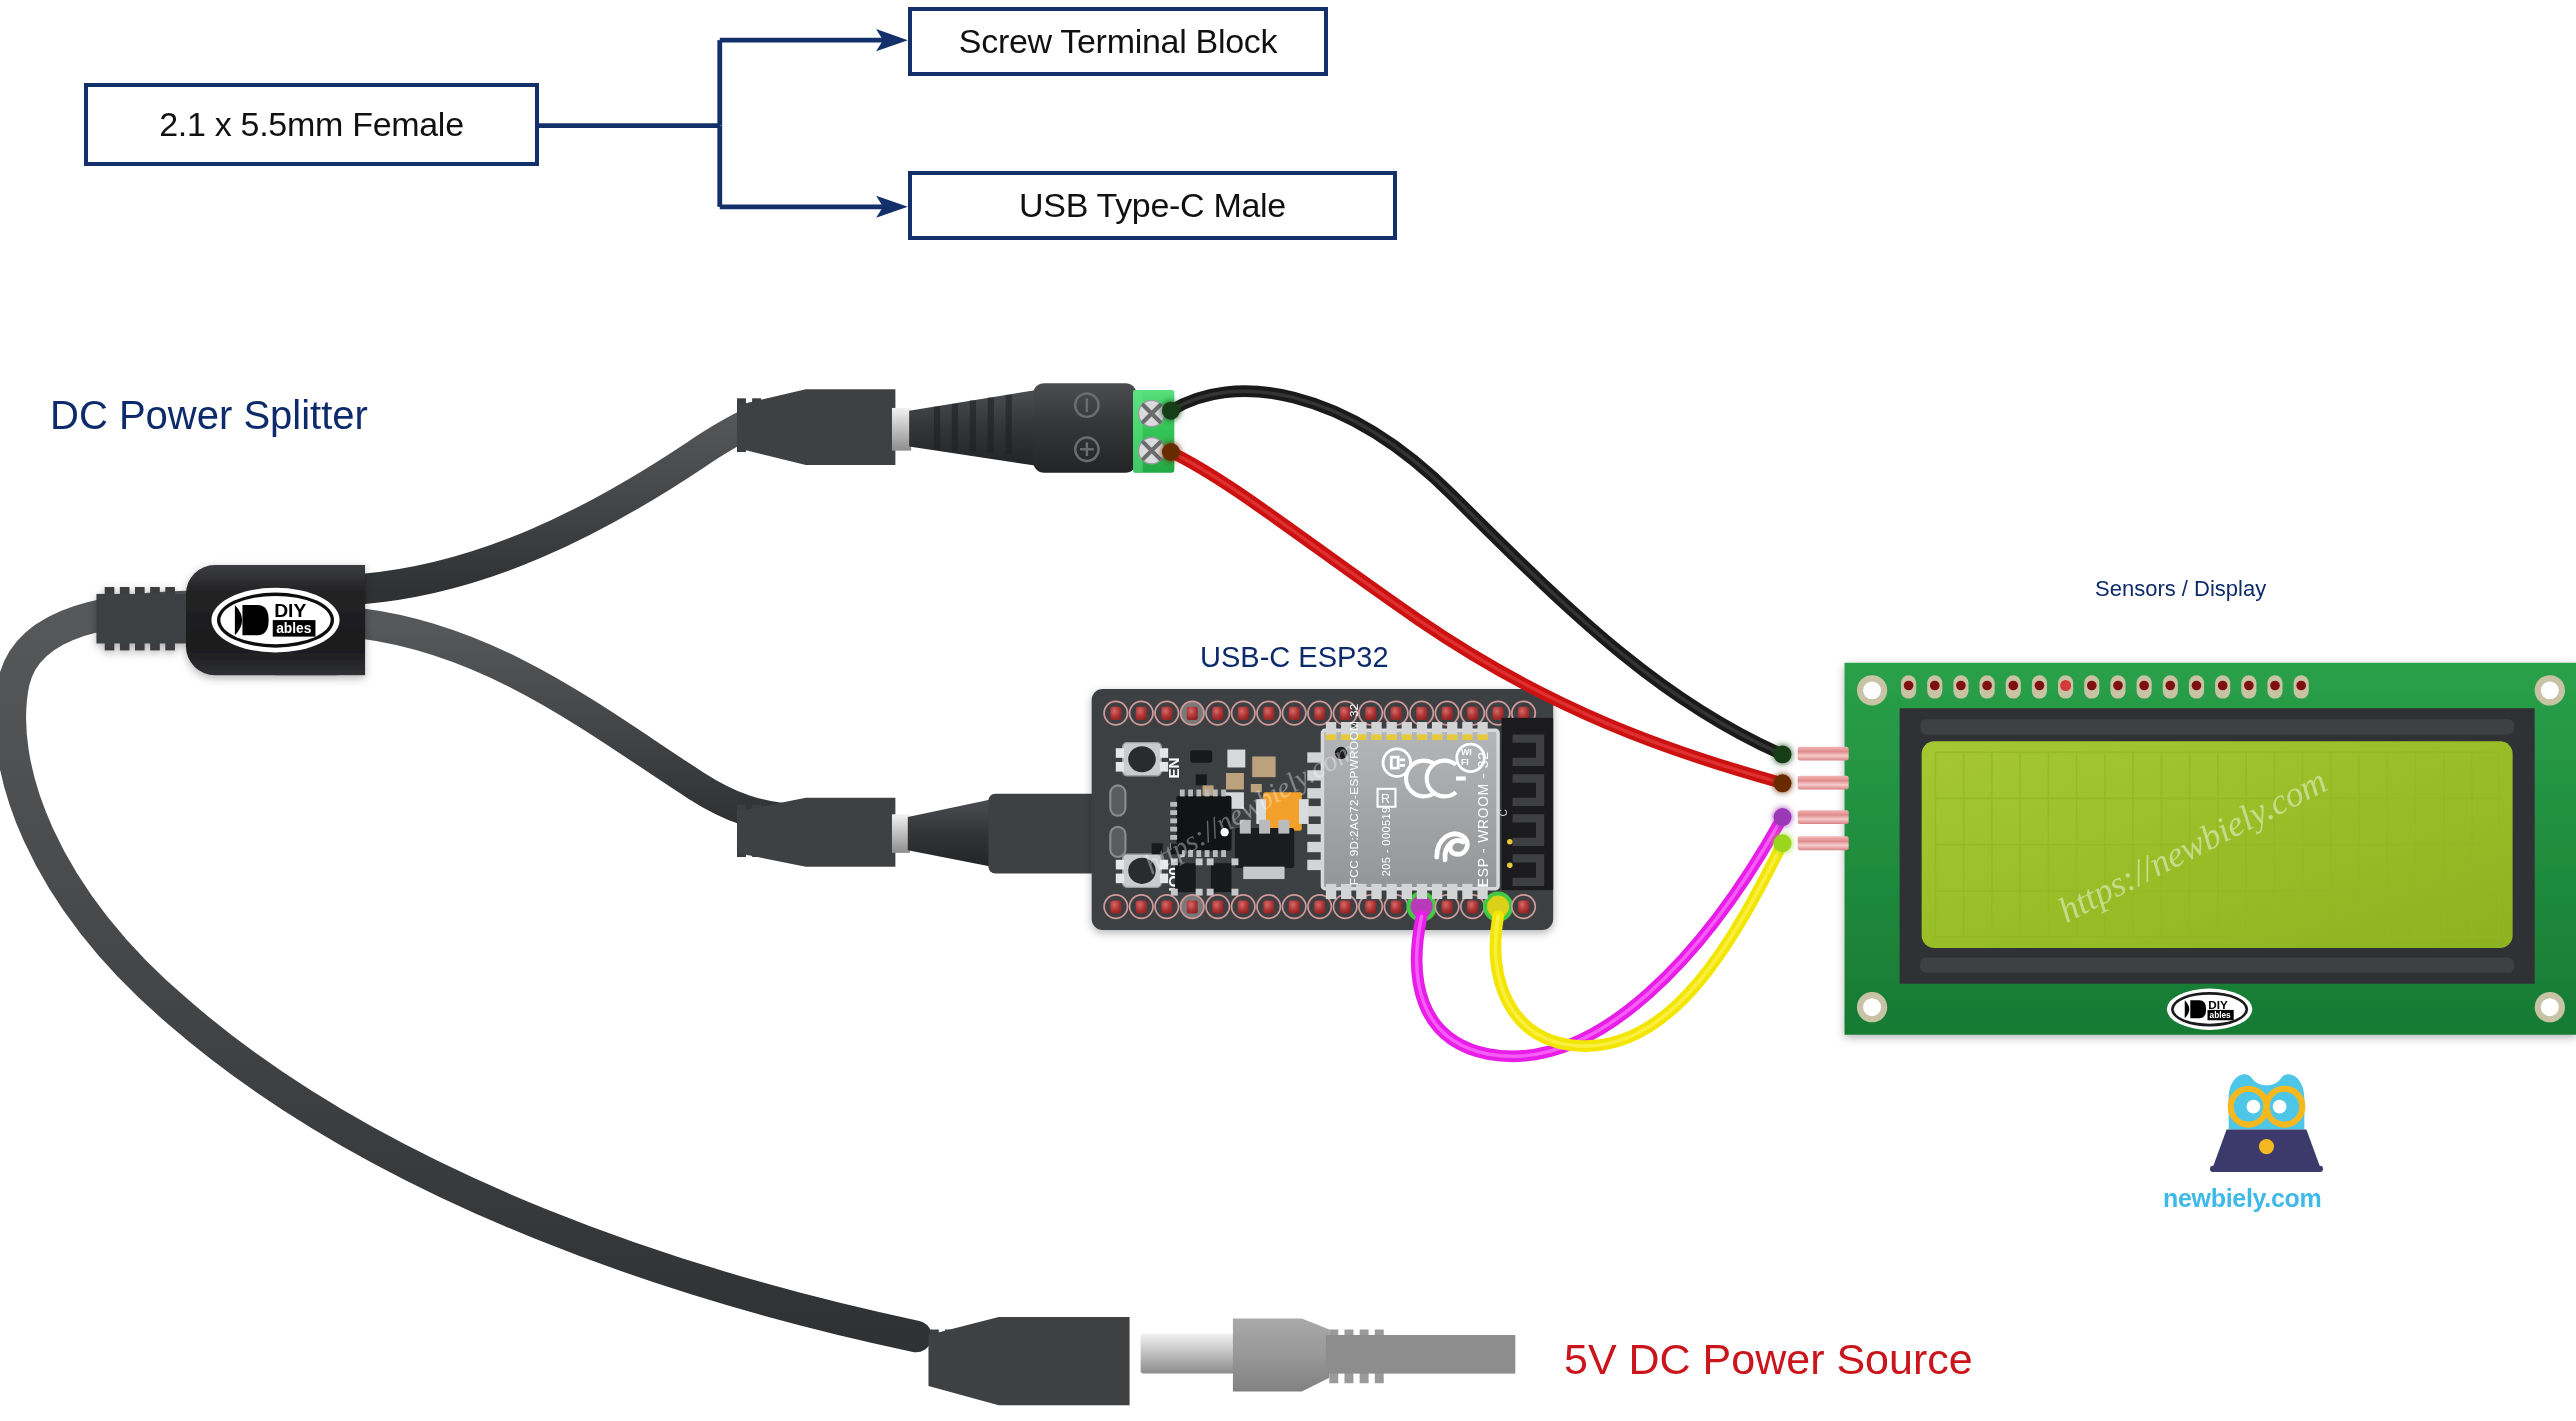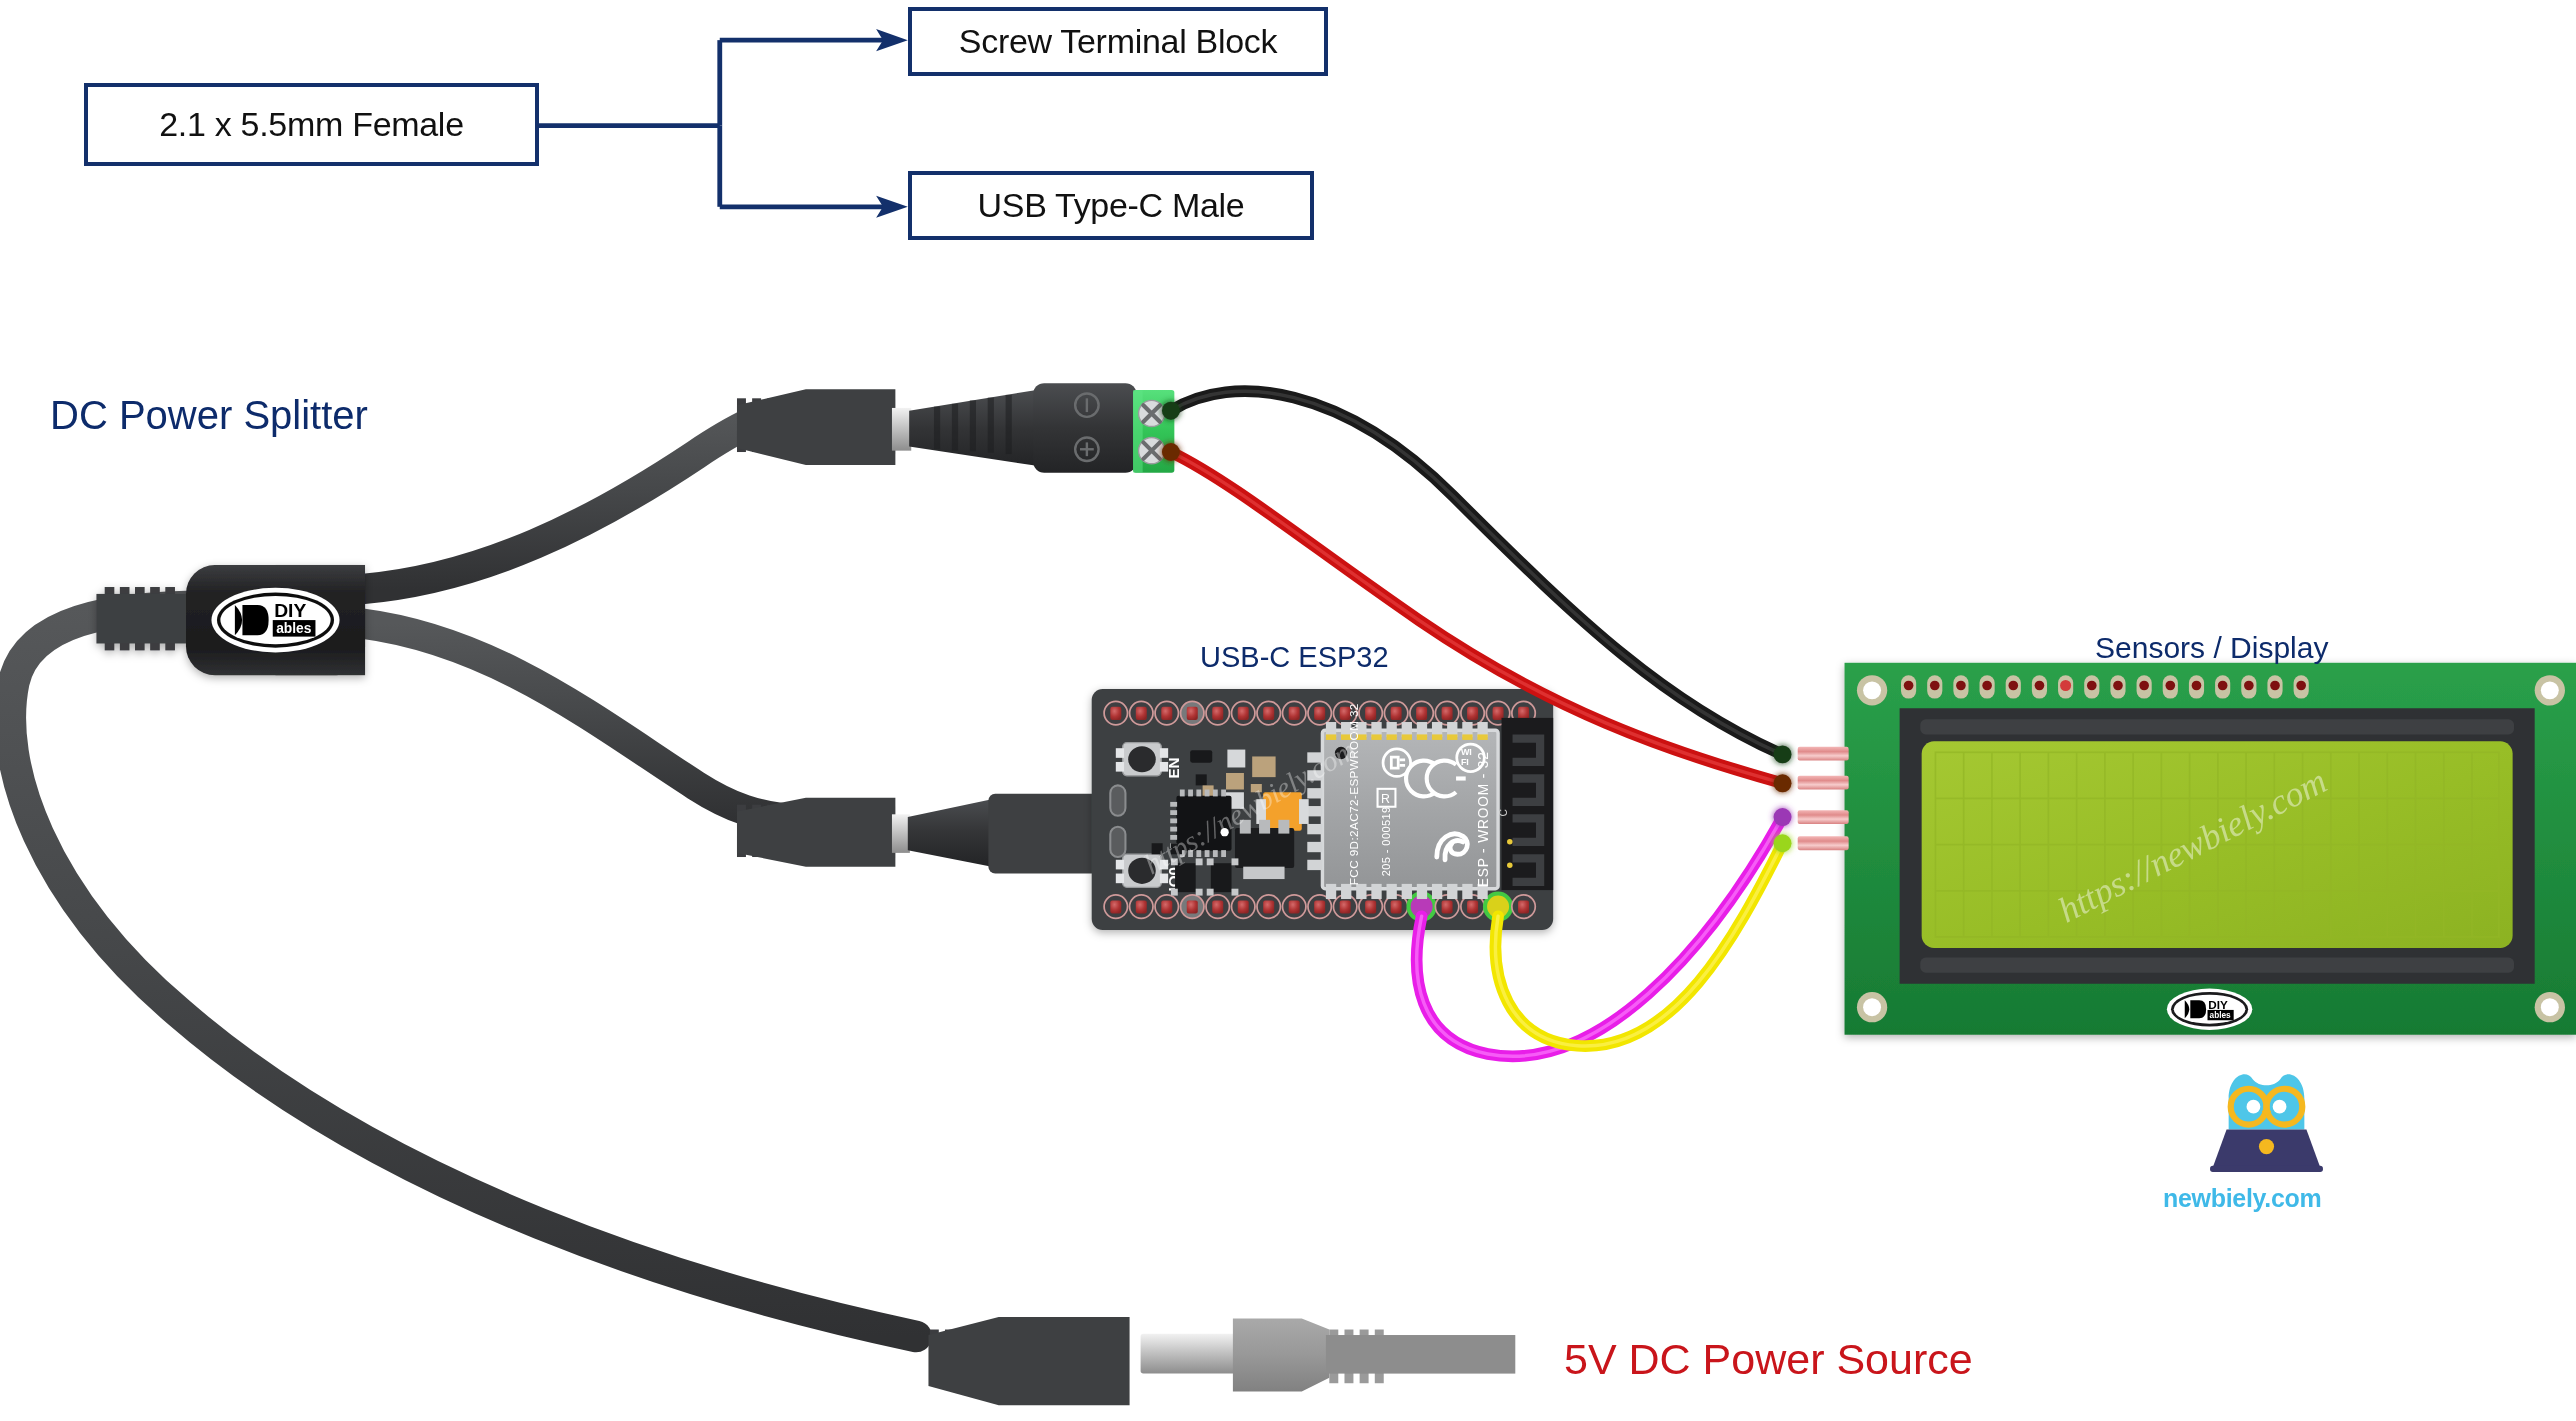--- a/index.html
+++ b/index.html
@@ -690,29 +690,29 @@
   </svg>
 
   <div class="boxlbl" style="left:84px; top:83px; width:455px; height:83px;text-align:right;">
     <span>2.1 x 5.5mm Female</span>
   </div>
 
   <div class="boxlbl" style="left:908px; top:6.9px; width:420px; height:69px;">
     <span>Screw Terminal Block</span>
   </div>
 
-  <div class="boxlbl" style="left:908px; top:171px; width:406px; height:69px;">
+  <div class="boxlbl" style="left:908px; top:171px; width:489px; height:69px;">
     <span>USB Type-C Male</span>
   </div>
 
   <div class="lbl lbl-navy" style="left:50px; top:393px; font-size:40px;">DC Power Splitter</div>
 
   <div class="lbl lbl-navy" style="left:1200px; top:641px; font-size:29px;">USB-C ESP32</div>
 
-  <div class="lbl lbl-navy" style="left:2095px; top:631px; font-size:30px;">Sensors / Display</div>
+  <div class="lbl lbl-navy" style="left:2095px; top:576px; font-size:22px;">Sensors / Display</div>
 
   <div class="lbl lbl-red" style="left:1564px; top:1335px; font-size:43px;">5V DC Power Source</div>
 
   <div class="owl-wrap" style="left:2163px; top:1064px; width:207px;">
     <svg width="207" height="117" viewBox="0 0 300 170">
 
       <path d="M 95 50 C 95 18 120 6 130 22 C 140 34 160 34 170 22 C 180 6 205 18 205 50
                L 205 95 L 95 95 Z" fill="#4ec6e8"></path>
 
       <circle cx="124" cy="62" r="26" fill="none" stroke="#f5b81f" stroke-width="9"></circle>

